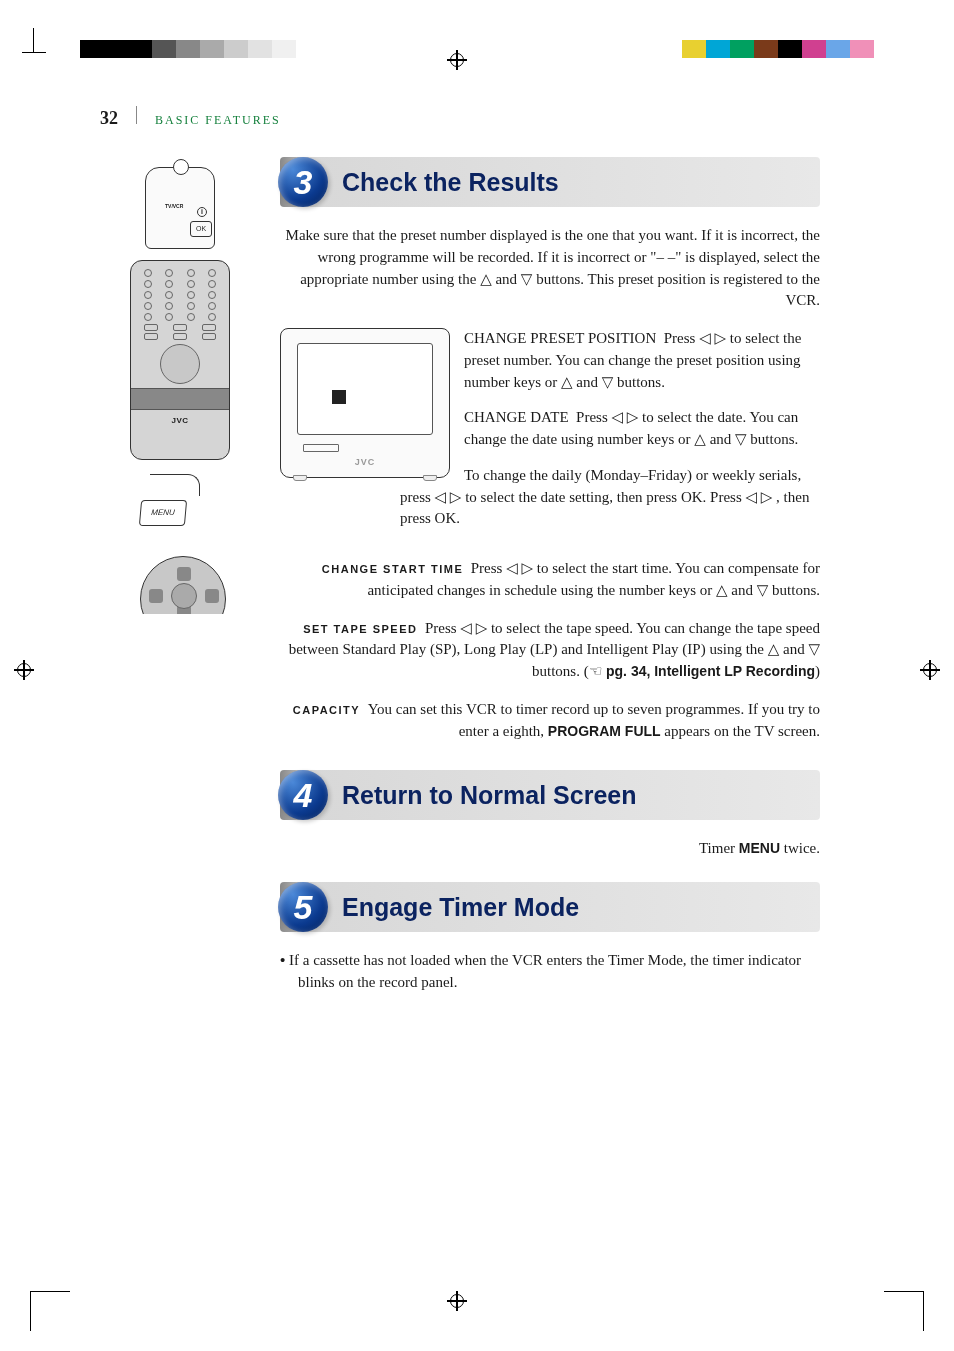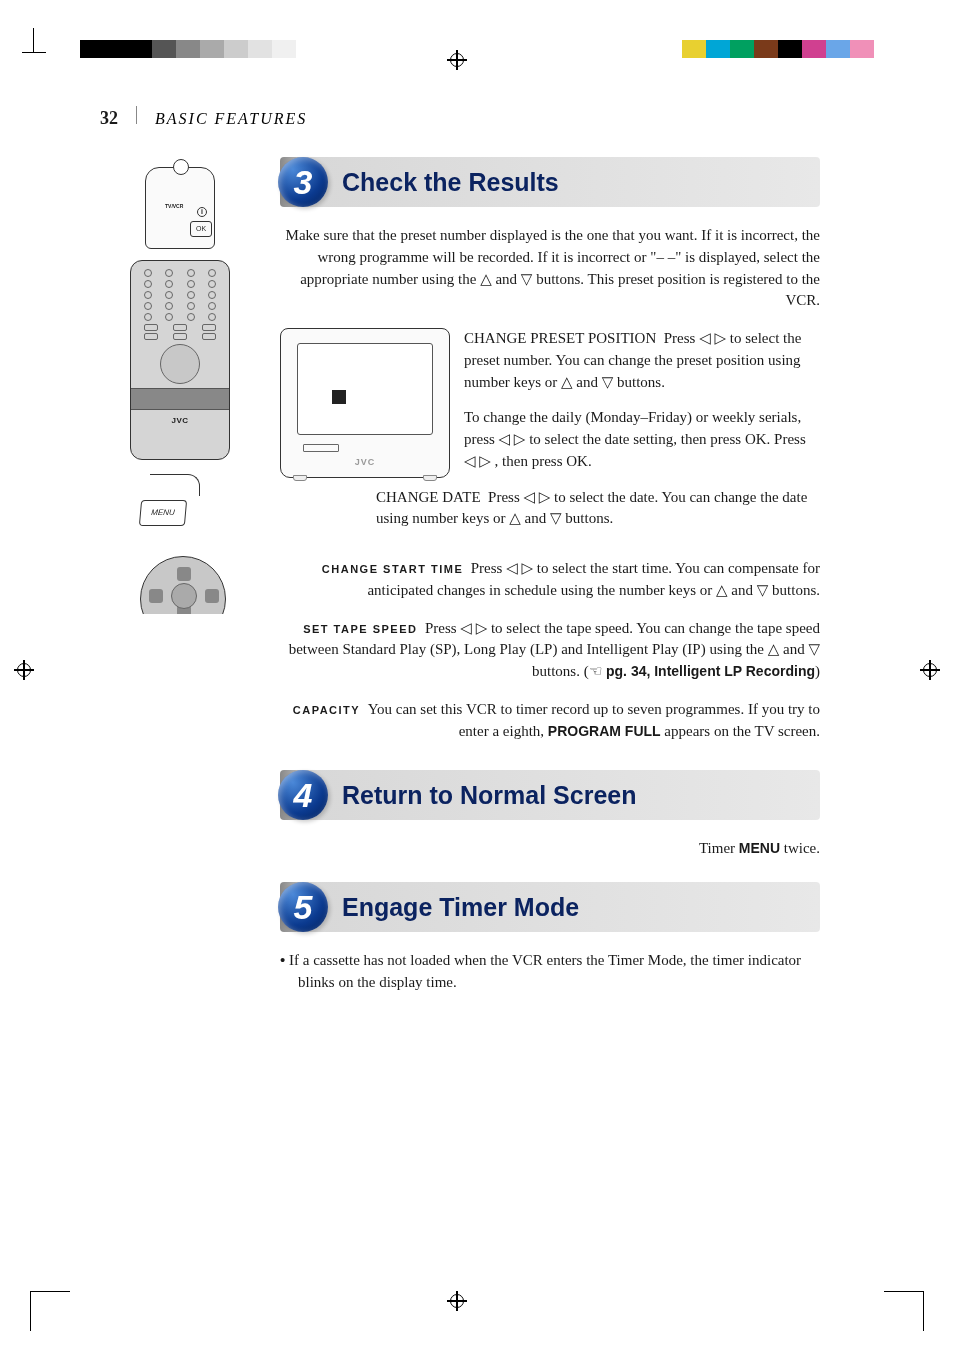--- a/index.html
+++ b/index.html
@@ -33,21 +33,21 @@
   .page {
     position: absolute;
     left: 100px;
     top: 106px;
     width: 720px;
   }
 
   .header-row { display:flex; align-items:baseline; gap:10px; margin-bottom: 28px; }
   .page-num { font-weight:bold; font-size:18px; }
   .divider { width:1px; height:18px; background:#888; margin: 0 8px; }
-  .section-label { font-size:16px; letter-spacing:2px; color:#000000;font-style:italic; }
+  .section-label { font-size:12px; letter-spacing:2px; color:#15803d; }
 
   .content-row { display:flex; gap:20px; }
   .left-col { width:160px; flex:none; }
   .right-col { flex:1; min-width:0; }
 
   
   .remote-top {
     width:90px; height:95px; margin:0 auto 8px;
     position:relative;
   }
@@ -110,21 +110,21 @@
   .vcr-box .screen { position:absolute; left:16px; top:14px; right:16px; height:92px; border:1.5px solid #555; border-radius:3px; background:#fff; }
   .vcr-box .sq { position:absolute; left:34px; top:46px; width:14px; height:14px; background:#222; }
   .vcr-box .under { position:absolute; left:16px; right:16px; top:112px; height:14px; display:flex; align-items:center; justify-content:space-between; padding:0 6px; }
   .vcr-box .slot { width:36px; height:8px; border:1px solid #666; border-radius:1px; }
   .vcr-box .brand { position:absolute; left:0; right:0; top:128px; text-align:center; font-size:9px; letter-spacing:1px; color:#999; font-family:Arial; font-weight:bold; }
   .vcr-box .foot { position:absolute; bottom:-4px; width:14px; height:6px; background:#eee; border:1px solid #888; border-radius:0 0 3px 3px; }
   .vcr-box .foot.l { left:12px; }
   .vcr-box .foot.r { right:12px; }
 
   .sub-block { overflow:hidden; margin-bottom:14px; }
-  .sub-right { margin-left:96px; }
+  .sub-right { margin-left:120px; }
   .sub-right p { font-size:15px; line-height:1.45; margin-bottom:14px; }
 
   ul.bullet { list-style:none; padding-left:18px; text-indent:-18px; }
   ul.bullet li { font-size:15px; line-height:1.45; }
   ul.bullet li::before { content:"• "; font-weight:bold; }
 
   .hand { display:inline-block; transform:scaleX(-1); font-size:15px; }
 
   
   .reg-center { position:absolute; left:457px; transform:translateX(-50%); }
@@ -272,24 +272,24 @@
               <div class="slot"></div>
             </div>
           <div class="brand">JVC</div>
           <div class="foot l"></div>
             <div class="foot r"></div>
         </div>
         <div class="sub-right">
           <p>
             <span class="lbl">CHANGE PRESET POSITION</span>&nbsp;&nbsp;<span>Press ◁ ▷ to select the preset number. You can change the preset position using number keys or △ and ▽ buttons.</span>
           </p>
-          <p>To change the daily (Monday–Friday) or weekly serials, press ◁ ▷ to select the date setting, then press OK. Press ◁ ▷ , then press OK.</p>
           <p>
             <span class="lbl">CHANGE DATE</span>&nbsp;&nbsp;<span>Press ◁ ▷ to select the date. You can change the date using number keys or △ and ▽ buttons.</span>
           </p>
+          <p>To change the daily (Monday–Friday) or weekly serials, press ◁ ▷ to select the date setting, then press OK. Press ◁ ▷ , then press OK.</p>
         </div>
       </div>
 
       <p class="body-text">
         <span class="lbl">CHANGE START TIME</span>&nbsp;&nbsp;<span>Press ◁ ▷ to select the start time. You can compensate for anticipated changes in schedule using the number keys or △ and ▽ buttons.</span>
       </p>
 
 
       <p class="body-text">
         <span class="lbl">SET TAPE SPEED</span>&nbsp;&nbsp;<span>Press ◁ ▷ to select the tape speed. You can change the tape speed between Standard Play (SP), Long Play (LP) and Intelligent Play (IP) using the △ and ▽ buttons. (</span><span class="hand">☞</span><span class="bold"> pg. 34, Intelligent LP Recording</span><span>)</span>
@@ -308,21 +308,21 @@
         <span>Timer </span><span class="bold">MENU</span><span> twice.</span>
       </p>
 
       <div class="step" style="margin-top:22px;">
         <div class="step-num">5</div>
         <div class="step-title">Engage Timer Mode</div>
       </div>
 
 
       <ul class="bullet">
-        <li>If a cassette has not loaded when the VCR enters the Timer Mode, the timer indicator blinks on the display time.</li>
+        <li>If a cassette has not loaded when the VCR enters the Timer Mode, the timer indicator blinks on the record panel.</li>
       </ul>
 
     </div>
   </div>
 </div>
 
 <div class="registration reg-center reg-bot" style="position:absolute;">
     <div class="circ"></div>
   </div>
 <div class="bottom-marks">

